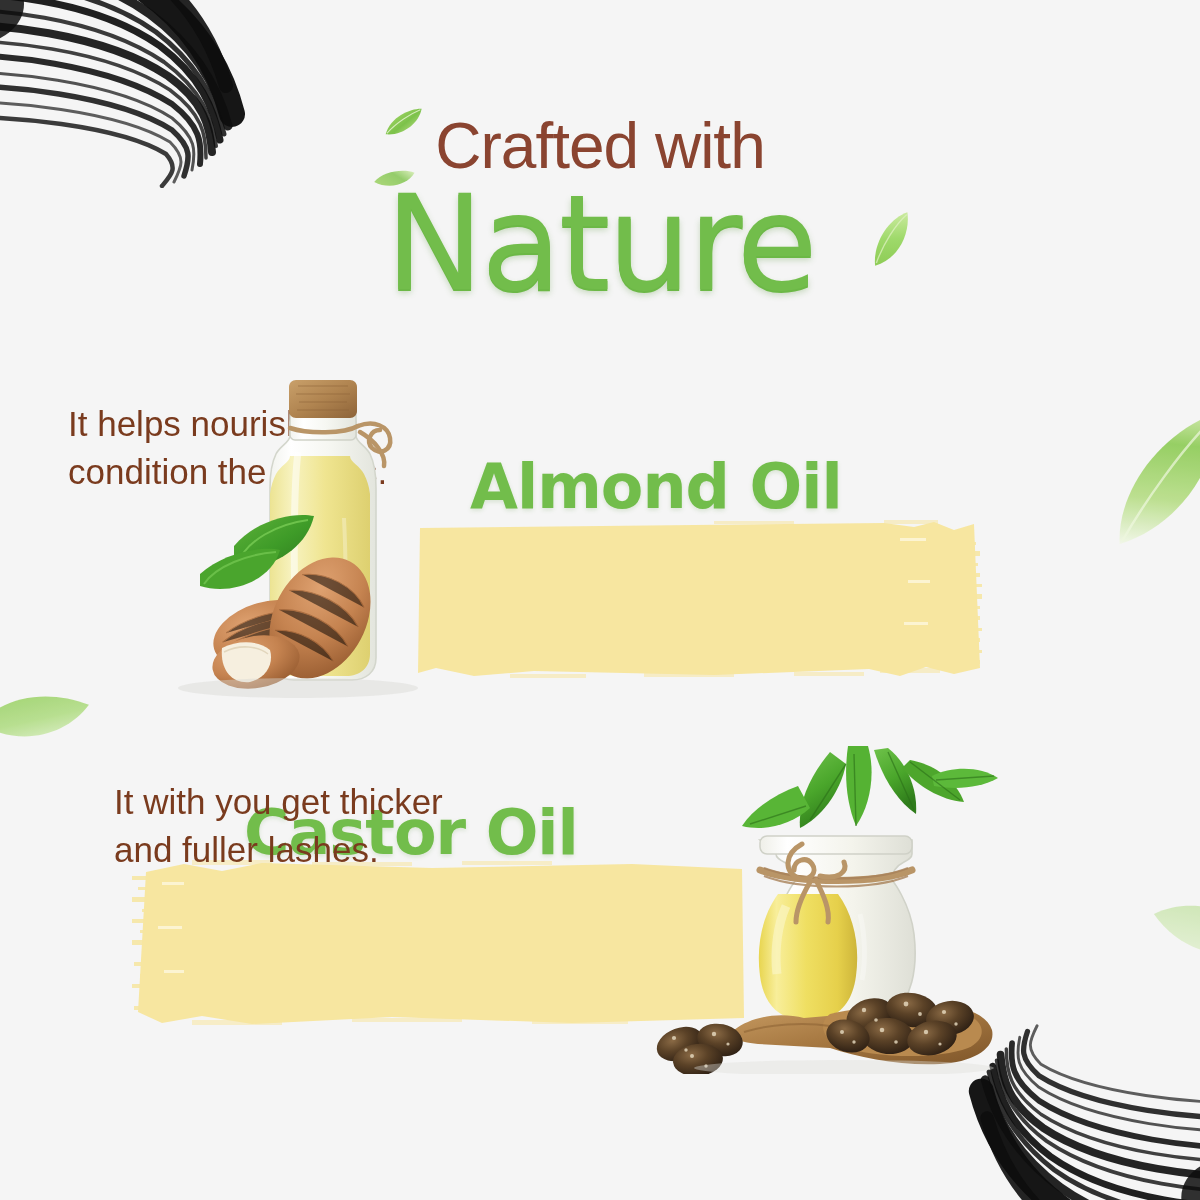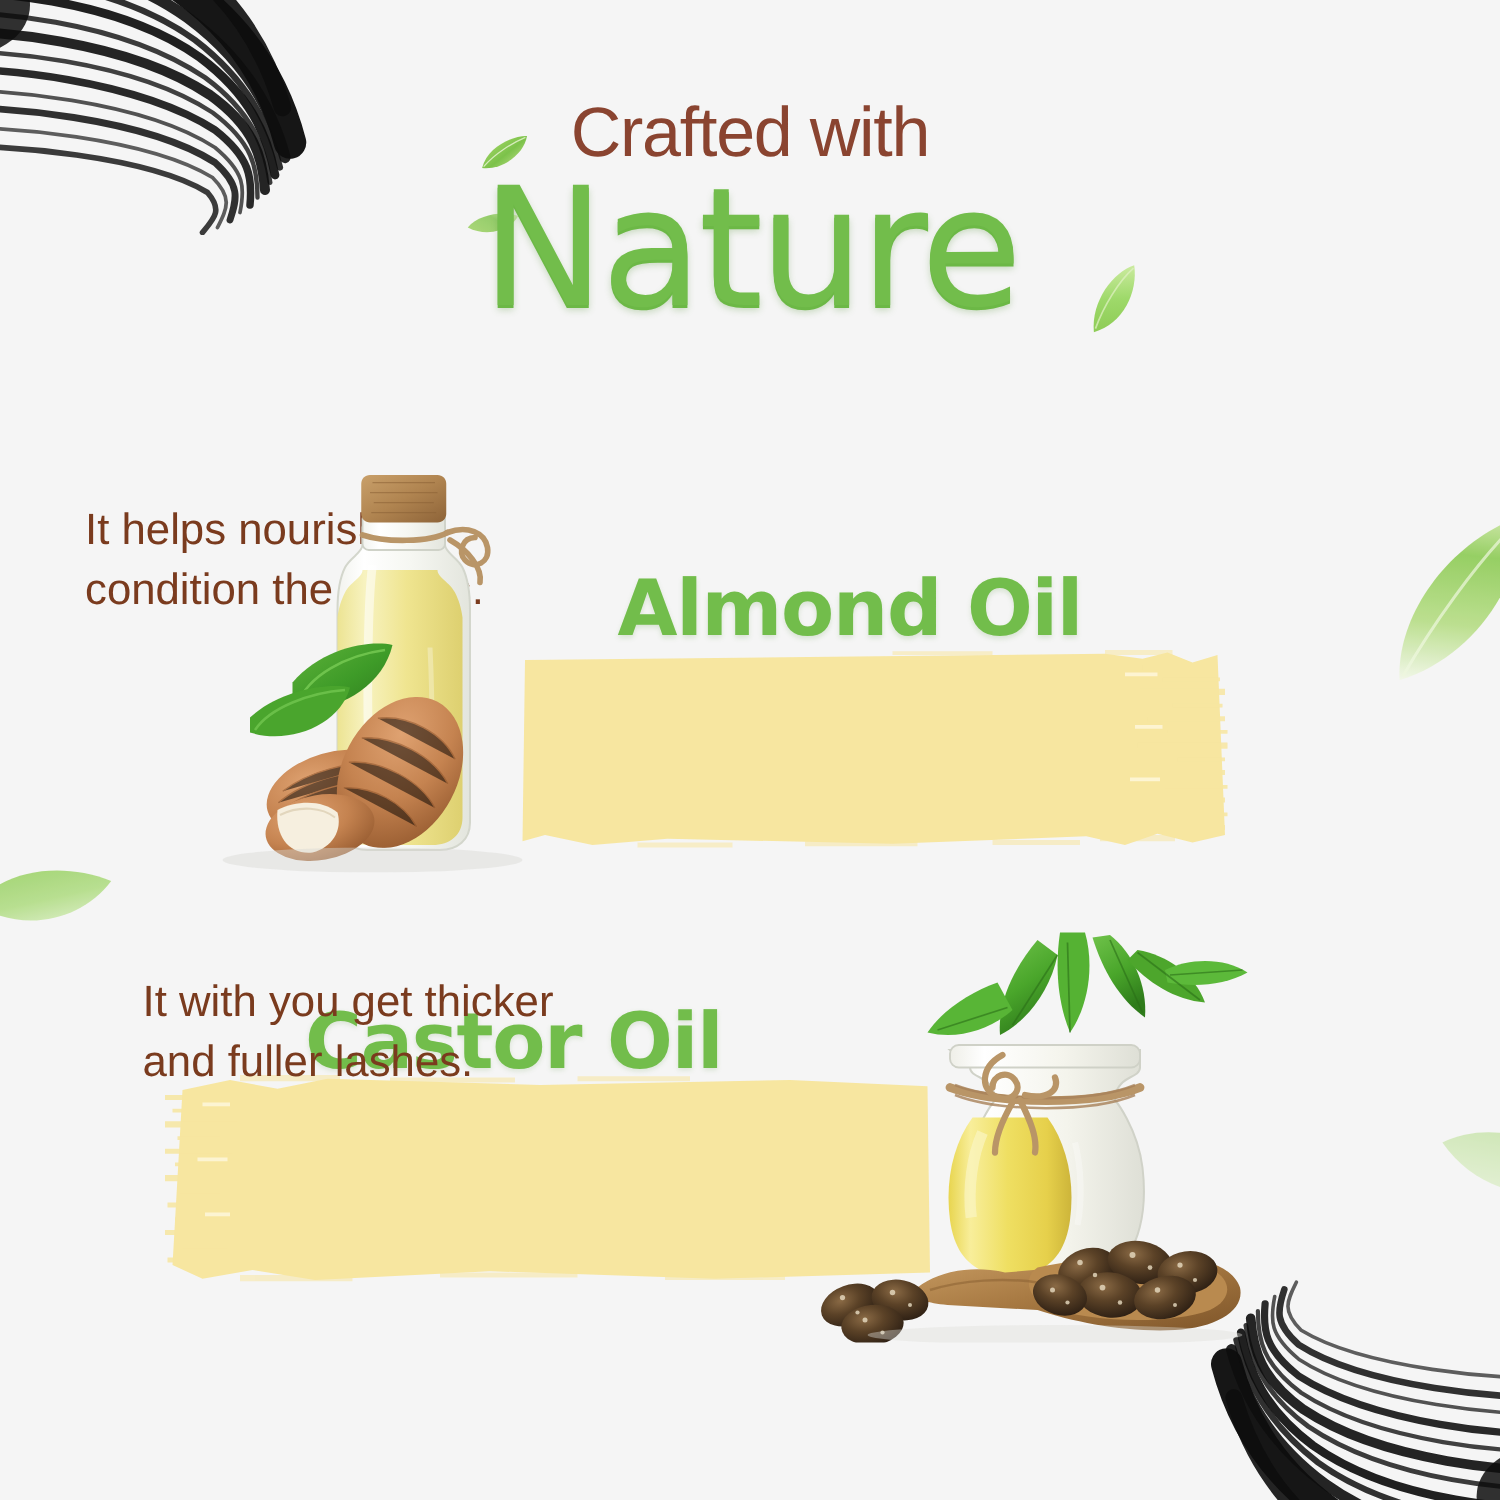--- a/index.html
+++ b/index.html
@@ -23,23 +23,24 @@
   .leaf-b{left:374px;top:168px;width:40px;height:24px;transform:rotate(8deg);opacity:.85;}
   .leaf-c{left:862px;top:222px;width:60px;height:38px;transform:rotate(-32deg);}
   .leaf-d{left:1092px;top:432px;width:150px;height:96px;transform:rotate(-24deg);opacity:.92;}
   .leaf-e{left:-22px;top:690px;width:110px;height:62px;transform:rotate(12deg);opacity:.9;}
   .leaf-f{left:1150px;top:900px;width:120px;height:70px;transform:rotate(35deg);opacity:.55;}
 
   
   .headline{position:absolute;left:0;right:0;top:78px;text-align:center;}
   .crafted{
     font-family:"Liberation Sans", sans-serif;
-    font-size:56px;letter-spacing:-1px;
+    font-size:64px;letter-spacing:-1px;
     color:#8a4430;line-height:1;
     font-weight:400;
+    margin-top:36px;
   }
   .nature{
     margin-top:-4px;
     font-family:"DejaVu Sans", sans-serif;
     font-size:132px;font-weight:400;
     letter-spacing:-3px;
     color:#72bd4b;
     line-height:1.05;
     text-shadow:
       0 2px 0 #6cb846,
@@ -59,21 +60,21 @@
     position:absolute;
     font-family:"DejaVu Sans", sans-serif;
     font-weight:700;
     font-size:62px;
     letter-spacing:-1px;
     color:#72bd4b;
     line-height:1;
     white-space:nowrap;
     text-shadow:0 2px 4px rgba(90,150,60,.18);
   }
-  .title-almond{left:470px;top:90px;margin-left:24px;}
+  .title-almond{left:470px;top:90px;}
   .title-castor{left:228px;top:62px;}
 
   .banner{position:absolute;}
   .banner-almond{left:414px;top:152px;width:572px;height:162px;}
   .banner-castor{left:116px;top:120px;width:616px;height:168px;}
 
   .banner-text{
     position:absolute;
     color:#7a3b1e;
     font-family:"Liberation Sans", sans-serif;

